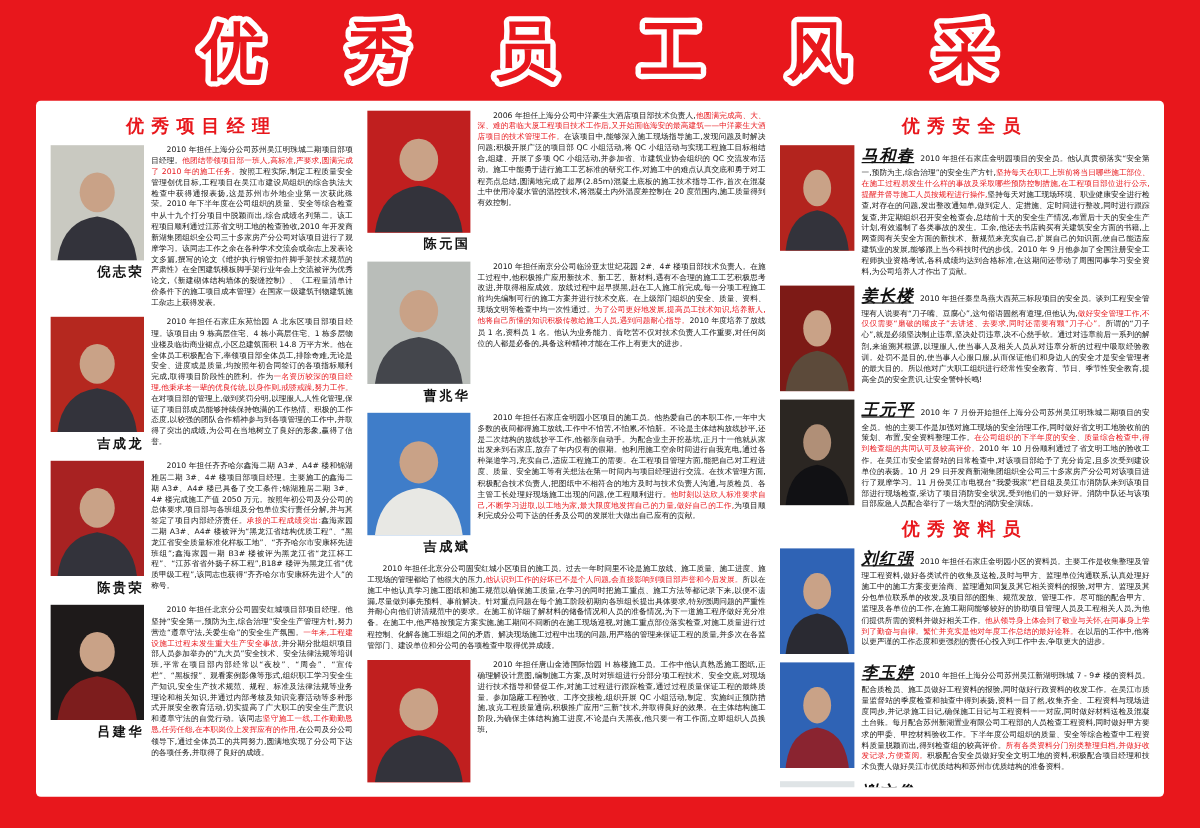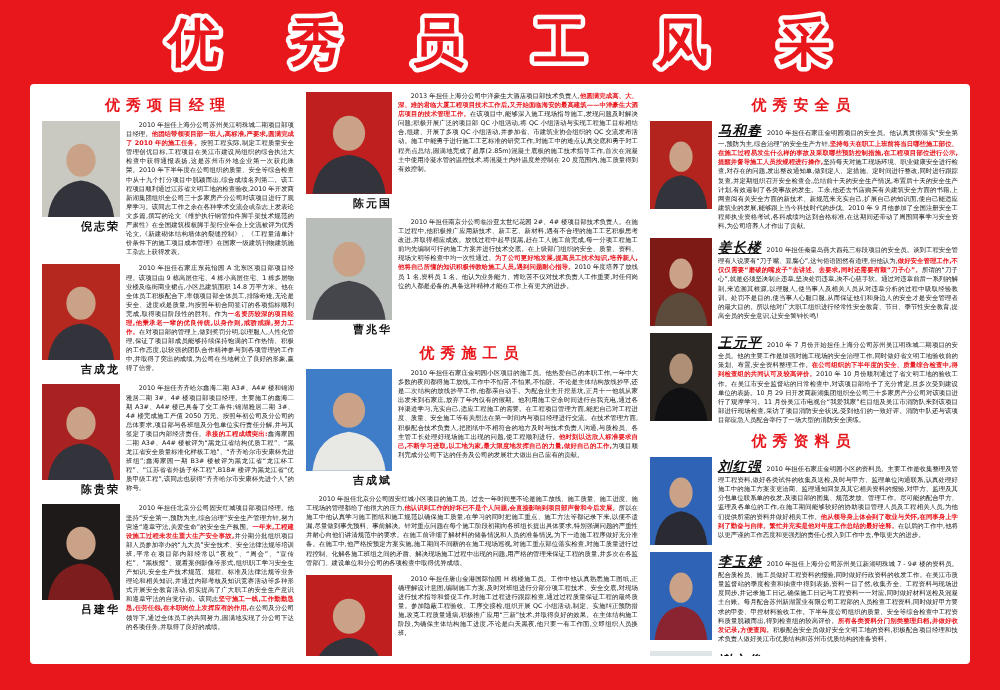--- a/index.html
+++ b/index.html
@@ -29,21 +29,21 @@
   .photo svg{position:absolute;bottom:0;left:0;width:100%;height:92%;}
   .ph-l{width:78px;height:96px;}
   .ph-m{width:86px;height:102px;}
   .ph-r{width:62px;height:88px;flex:none;}
   .pname{font-weight:bold;font-size:11px;margin-top:2px;letter-spacing:2px;color:#111;}
   .bio{
     flex:1;margin:0;font-size:6.4px;line-height:1.42;text-align:justify;
     color:#151515;text-indent:2em;
   }
   .bio-r{text-indent:0;}
-  .bio .hl,.hl{color:#e8171c;font-weight:bold;}
+  .bio .hl,.hl{color:#e8171c;font-weight:normal;}
   .iname{
     font-weight:bold;font-style:italic;font-size:13.5px;color:#111;
     margin-right:5px;letter-spacing:1px;font-family:"DejaVu Serif","Liberation Serif",serif;text-decoration:underline;
   }
 </style>
 </head>
 <body>
 
 <div class="title-wrap">
   <svg width="1000" height="78">
@@ -116,37 +116,36 @@
     <div class="entry">
       <div class="photo-block">
         <div class="photo ph-m" style="background: rgb(192, 31, 31);">
           <svg viewBox="0 0 80 96" preserveAspectRatio="none">
               <ellipse cx="40" cy="34" rx="15" ry="18" fill="#c9a287"></ellipse>
               <path d="M6 96 Q10 60 40 56 Q70 60 74 96 Z" fill="#33333b"></path>
             </svg>
         </div>
         <div class="pname">陈元国</div>
       </div>
-      <p class="bio"><span>2013 年担任上海分公司中洋豪生大酒店项目部技术负责人,</span><span class="hl">他圆满完成高、大、深、难的君临大厦工程项目技术工作后,又开始面临海安的最高建筑——中洋豪生大酒店项目的技术管理工作。</span><span>在该项目中,能够深入施工现场指导施工,发现问题及时解决问题;积极开展广泛的项目部 QC 小组活动,将 QC 小组活动与实现工程施工目标相结合,组建、开展了多项 QC 小组活动,并参加省、市建筑业协会组织的 QC 交流发布活动。施工中能勇于进行施工工艺标准的研究工作,对施工中的难点认真交底和勇于对工程亮点总结,圆满地完成了超厚(2.85m)混凝土底板的施工技术指导工作,首次在混凝土中使用冷凝水管的温控技术,将混凝土内外温度差控制在 20 度范围内,施工质量得到有效控制。</span></p>
+      <p class="bio"><span>2006 年担任上海分公司中洋豪生大酒店项目部技术负责人,</span><span class="hl">他圆满完成高、大、深、难的君临大厦工程项目技术工作后,又开始面临海安的最高建筑——中洋豪生大酒店项目的技术管理工作。</span><span>在该项目中,能够深入施工现场指导施工,发现问题及时解决问题;积极开展广泛的项目部 QC 小组活动,将 QC 小组活动与实现工程施工目标相结合,组建、开展了多项 QC 小组活动,并参加省、市建筑业协会组织的 QC 交流发布活动。施工中能勇于进行施工工艺标准的研究工作,对施工中的难点认真交底和勇于对工程亮点总结,圆满地完成了超厚(2.85m)混凝土底板的施工技术指导工作,首次在混凝土中使用冷凝水管的温控技术,将混凝土内外温度差控制在 20 度范围内,施工质量得到有效控制。</span></p>
     </div>
 
     <div class="entry">
       <div class="photo-block">
         <div class="photo ph-m" style="background: rgb(185, 189, 185);">
           <svg viewBox="0 0 80 96" preserveAspectRatio="none">
               <ellipse cx="40" cy="34" rx="15" ry="18" fill="#c9a287"></ellipse>
               <path d="M6 96 Q10 60 40 56 Q70 60 74 96 Z" fill="#44464c"></path>
             </svg>
         </div>
         <div class="pname">曹兆华</div>
       </div>
       <p class="bio"><span>2010 年担任南京分公司临汾亚太世纪花园 2#、4# 楼项目部技术负责人。在施工过程中,他积极推广应用新技术、新工艺、新材料,遇有不合理的施工工艺积极思考改进,并取得相应成效。放线过程中起早摸黑,赶在工人施工前完成,每一分项工程施工前均先编制可行的施工方案并进行技术交底。在上级部门组织的安全、质量、资料、现场文明等检查中均一次性通过。</span><span class="hl">为了公司更好地发展,提高员工技术知识,培养新人,他将自己所懂的知识积极传教给施工人员,遇到问题耐心指导。</span><span>2010 年度培养了放线员 1 名,资料员 1 名。他认为业务能力、肯吃苦不仅对技术负责人工作重要,对任何岗位的人都是必备的,具备这种精神才能在工作上有更大的进步。</span></p>
     </div>
 
-    <div class="sec-header">优秀施工员</div>
 
     <div class="entry">
       <div class="photo-block">
         <div class="photo ph-m" style="background: rgb(63, 125, 201);">
           <svg viewBox="0 0 80 96" preserveAspectRatio="none">
               <ellipse cx="40" cy="34" rx="15" ry="18" fill="#c9a287"></ellipse>
               <path d="M6 96 Q10 60 40 56 Q70 60 74 96 Z" fill="#e8e8e4"></path>
             </svg>
         </div>
         <div class="pname">吉成斌</div>

